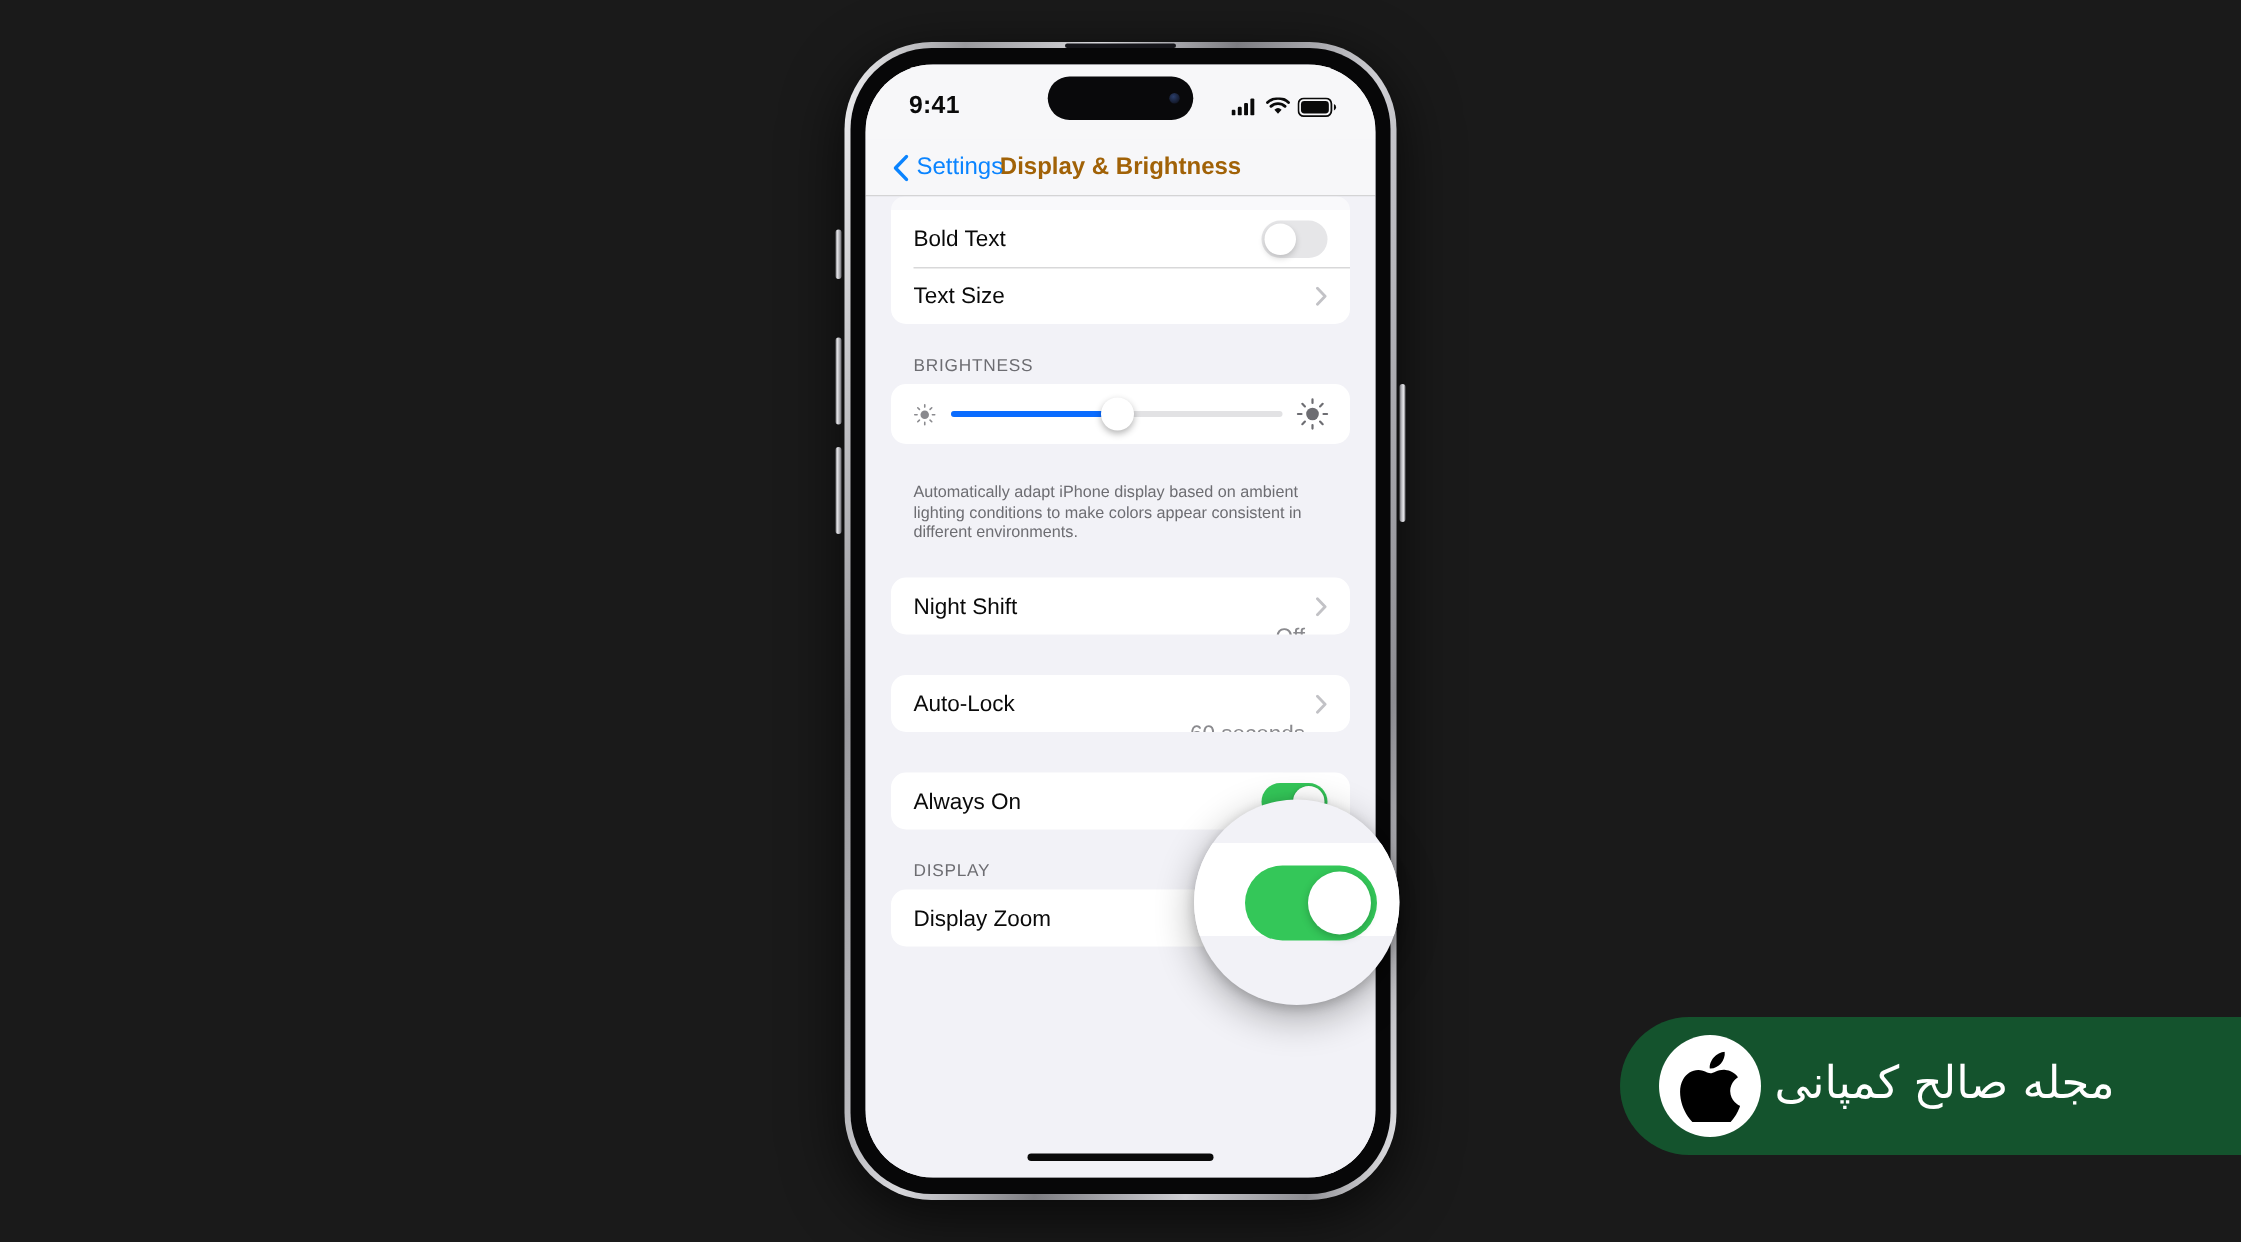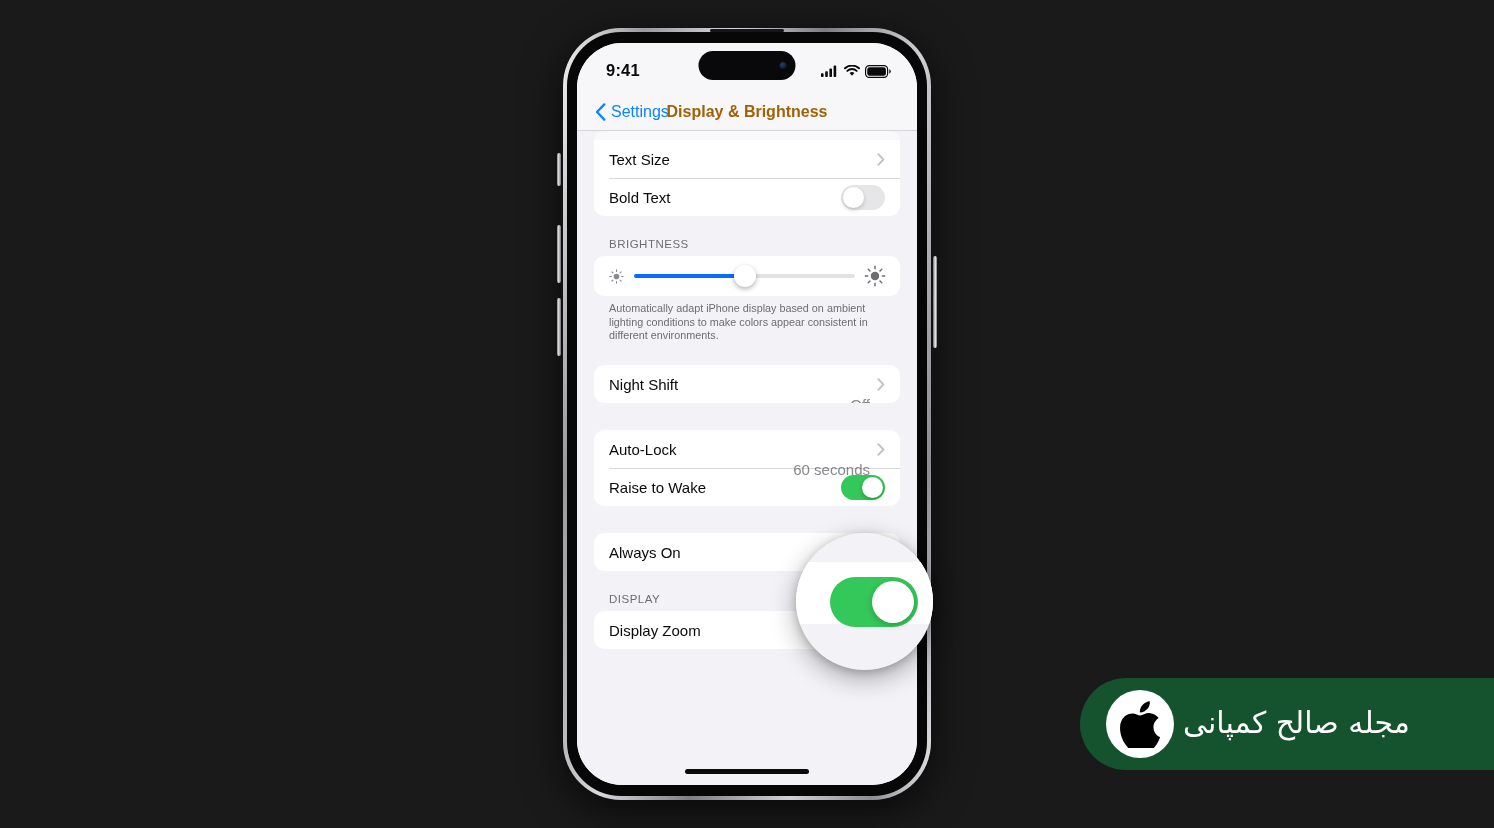--- a/index.html
+++ b/index.html
@@ -122,20 +122,21 @@
   .row-value { font-size: 15px; color: #8a8a8e; margin-right: 7px; margin-top: 40px; }
   .chevron { color:#c2c2c6; display:flex; align-items:center; }
 
   .section-header {
     font-size: 11.5px; color: #6d6d72; letter-spacing: .5px;
     padding: 0 15px 6px 15px; text-transform: uppercase;
   }
   .footnote {
     font-size: 10.8px; color: #6d6d72; line-height: 1.27;
     padding: 6px 15px 0 15px;
+    margin-top: 20px;
   }
   .gap-m { height: 22px; }
   .gap-l { height: 27px; }
 
   
   .toggle {
     width: 44px; height: 25px; border-radius: 13px;
     position: relative; flex: 0 0 auto; cursor: pointer;
   }
   .toggle .knob {
@@ -269,32 +270,32 @@
           </div>
           <div id="nav-title">Display &amp; Brightness</div>
         </div>
 
         <div id="content">
 
           <div id="partial-top"></div>
 
           <div class="group first">
             <div class="row">
+              <span class="row-label">Bold Text</span>
+              <div class="toggle off">
+                  <div class="knob"></div>
+                </div>
+            </div>
+            <div class="row">
               <span class="row-label">Text Size</span>
               <span class="chevron">
                 <svg width="8" height="13" viewBox="0 0 8 13">
                     <path d="M1.3 1.2 L6.4 6.5 L1.3 11.8" stroke="#c2c2c6" stroke-width="1.9" fill="none" stroke-linecap="round" stroke-linejoin="round"></path>
                   </svg>
               </span>
-            </div>
-            <div class="row">
-              <span class="row-label">Bold Text</span>
-              <div class="toggle off">
-                  <div class="knob"></div>
-                </div>
             </div>
           </div>
 
           <div class="gap-m"></div>
 
           <div class="section-header">BRIGHTNESS</div>
           <div class="group">
             <div class="slider-row">
               <svg width="17" height="17" viewBox="0 0 24 24">
                 <circle cx="12" cy="12" r="4" fill="#8a8a8e"></circle>
@@ -335,26 +336,20 @@
           <div class="group">
             <div class="row">
               <span class="row-label">Auto-Lock</span>
               <span class="row-value">60 seconds</span>
               <span class="chevron">
                 <svg width="8" height="13" viewBox="0 0 8 13">
                     <path d="M1.3 1.2 L6.4 6.5 L1.3 11.8" stroke="#c2c2c6" stroke-width="1.9" fill="none" stroke-linecap="round" stroke-linejoin="round"></path>
                   </svg>
               </span>
             </div>
-            <div class="row">
-              <span class="row-label">Raise to Wake</span>
-              <div class="toggle on">
-                  <div class="knob"></div>
-                </div>
-            </div>
           </div>
 
           <div class="gap-l"></div>
 
           <div class="group">
             <div class="row">
               <span class="row-label">Always On</span>
               <div class="toggle on">
                   <div class="knob"></div>
                 </div>

